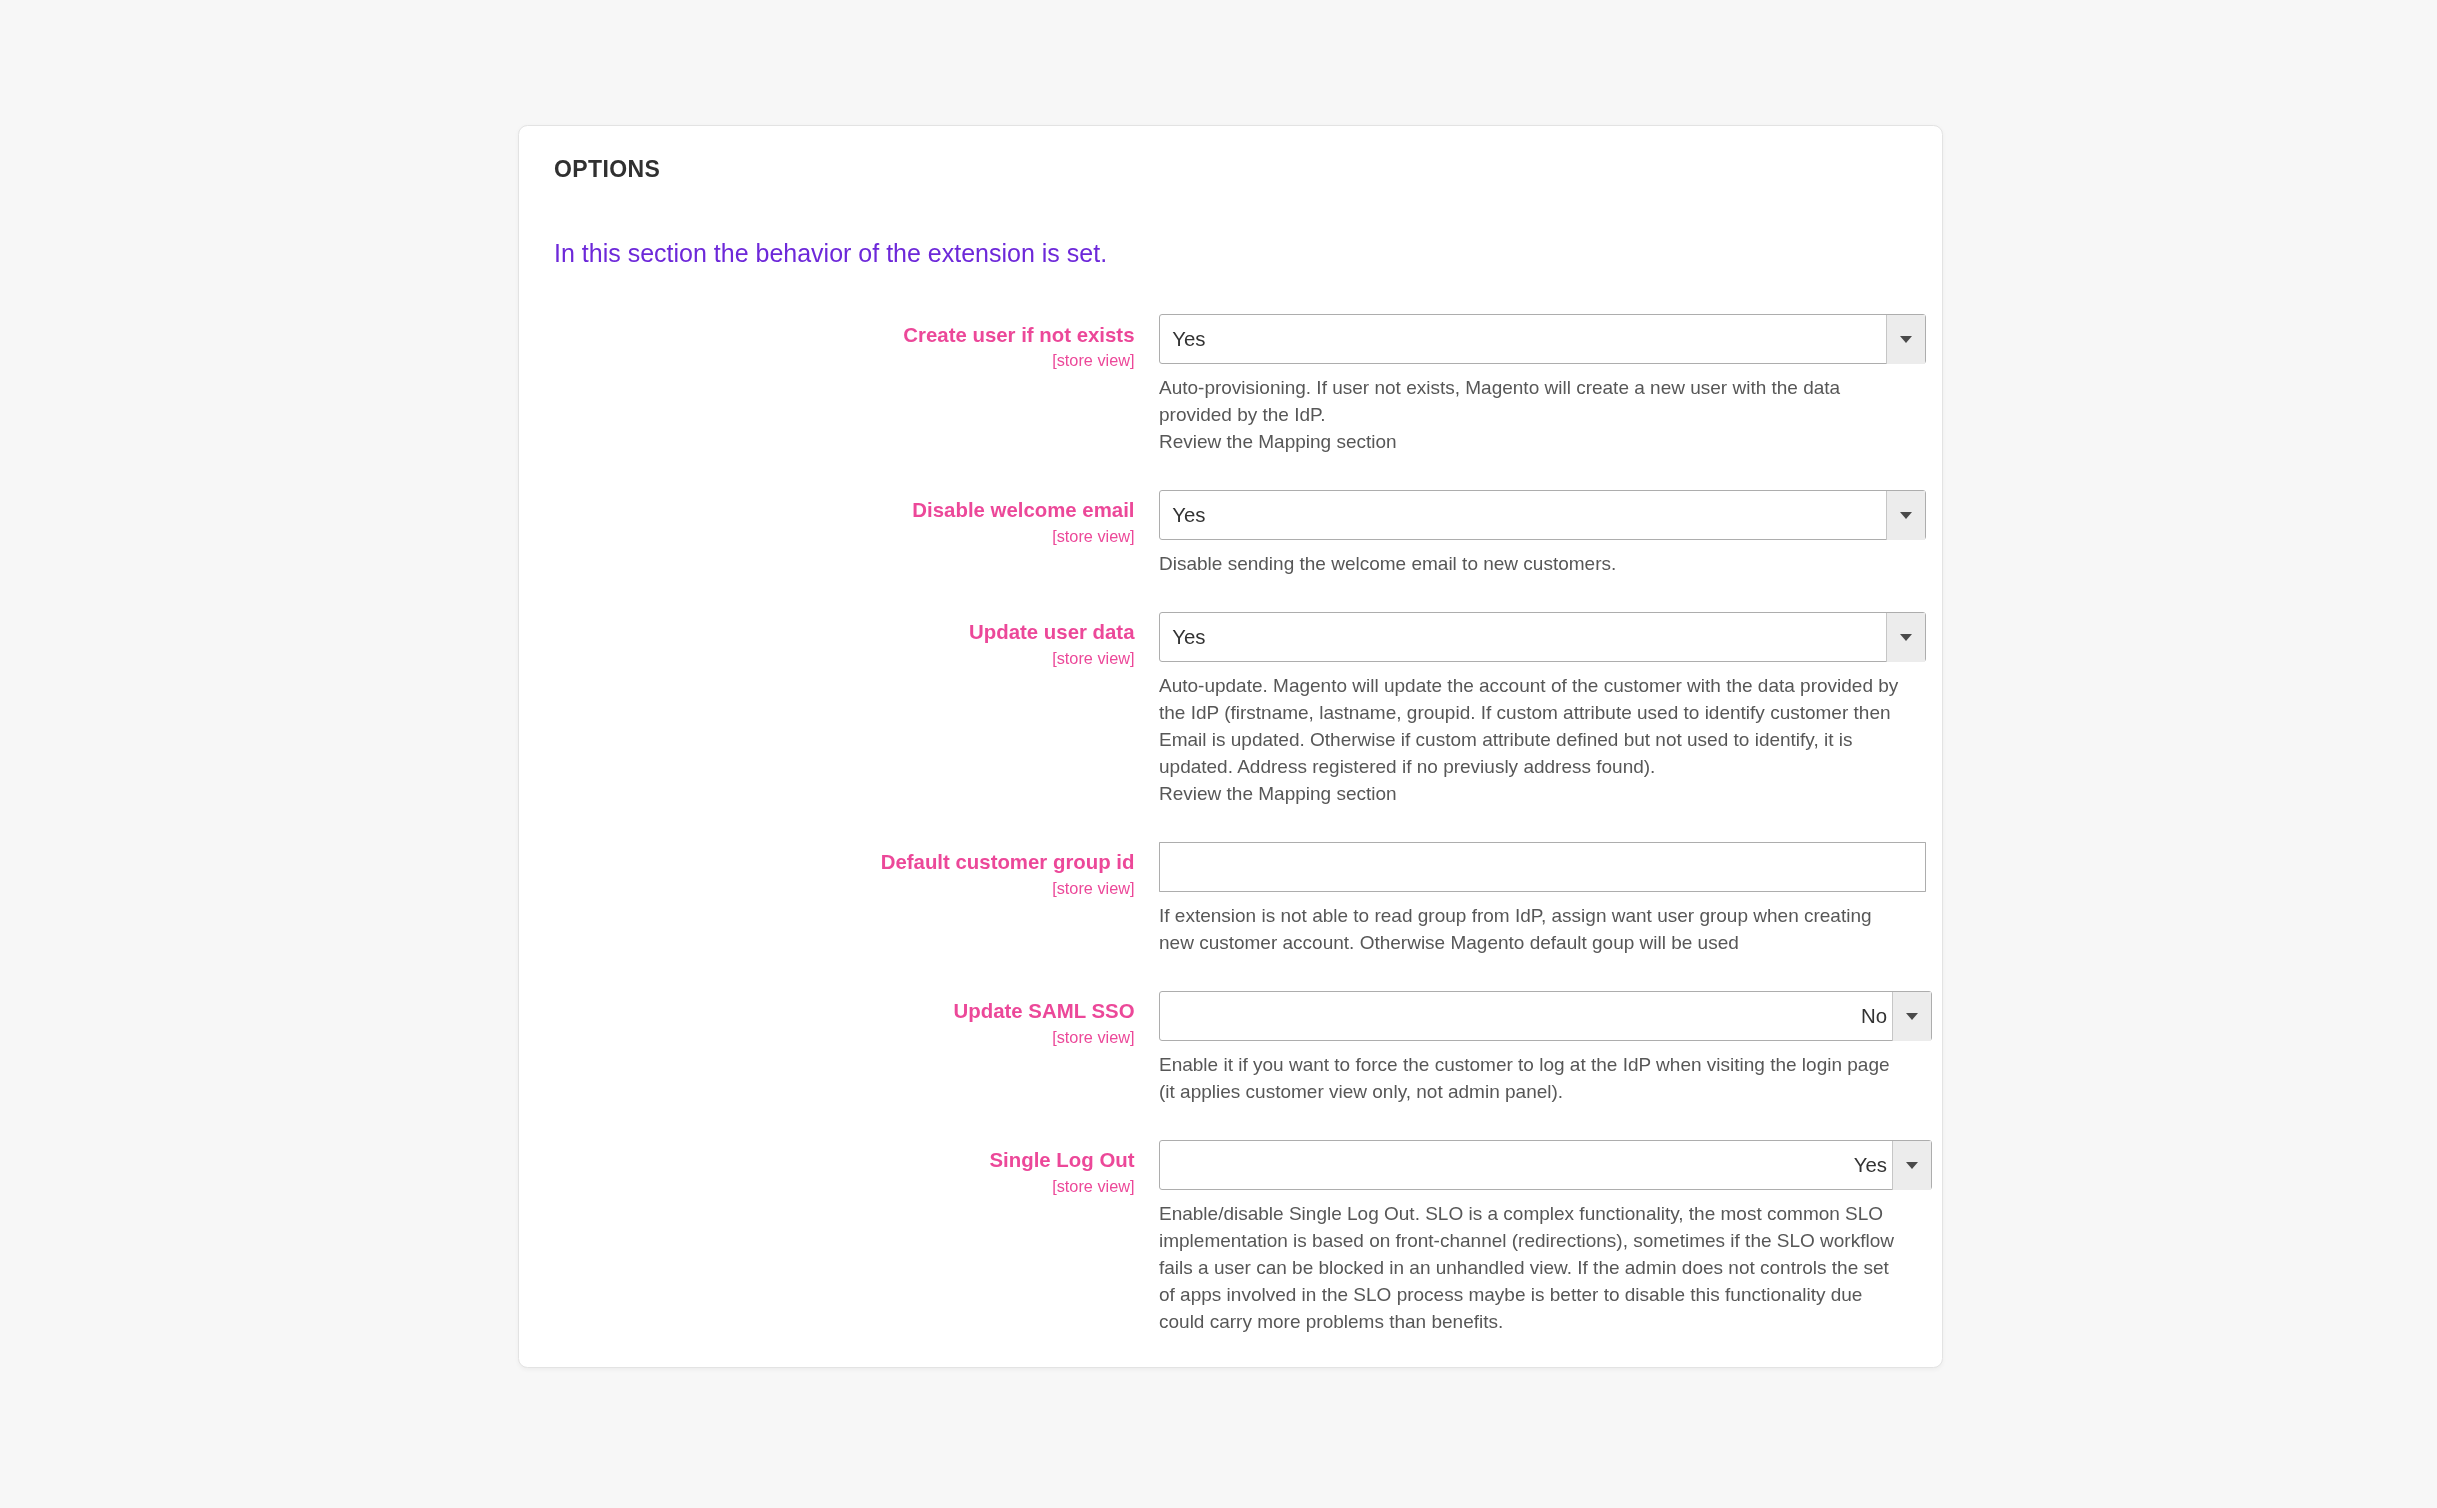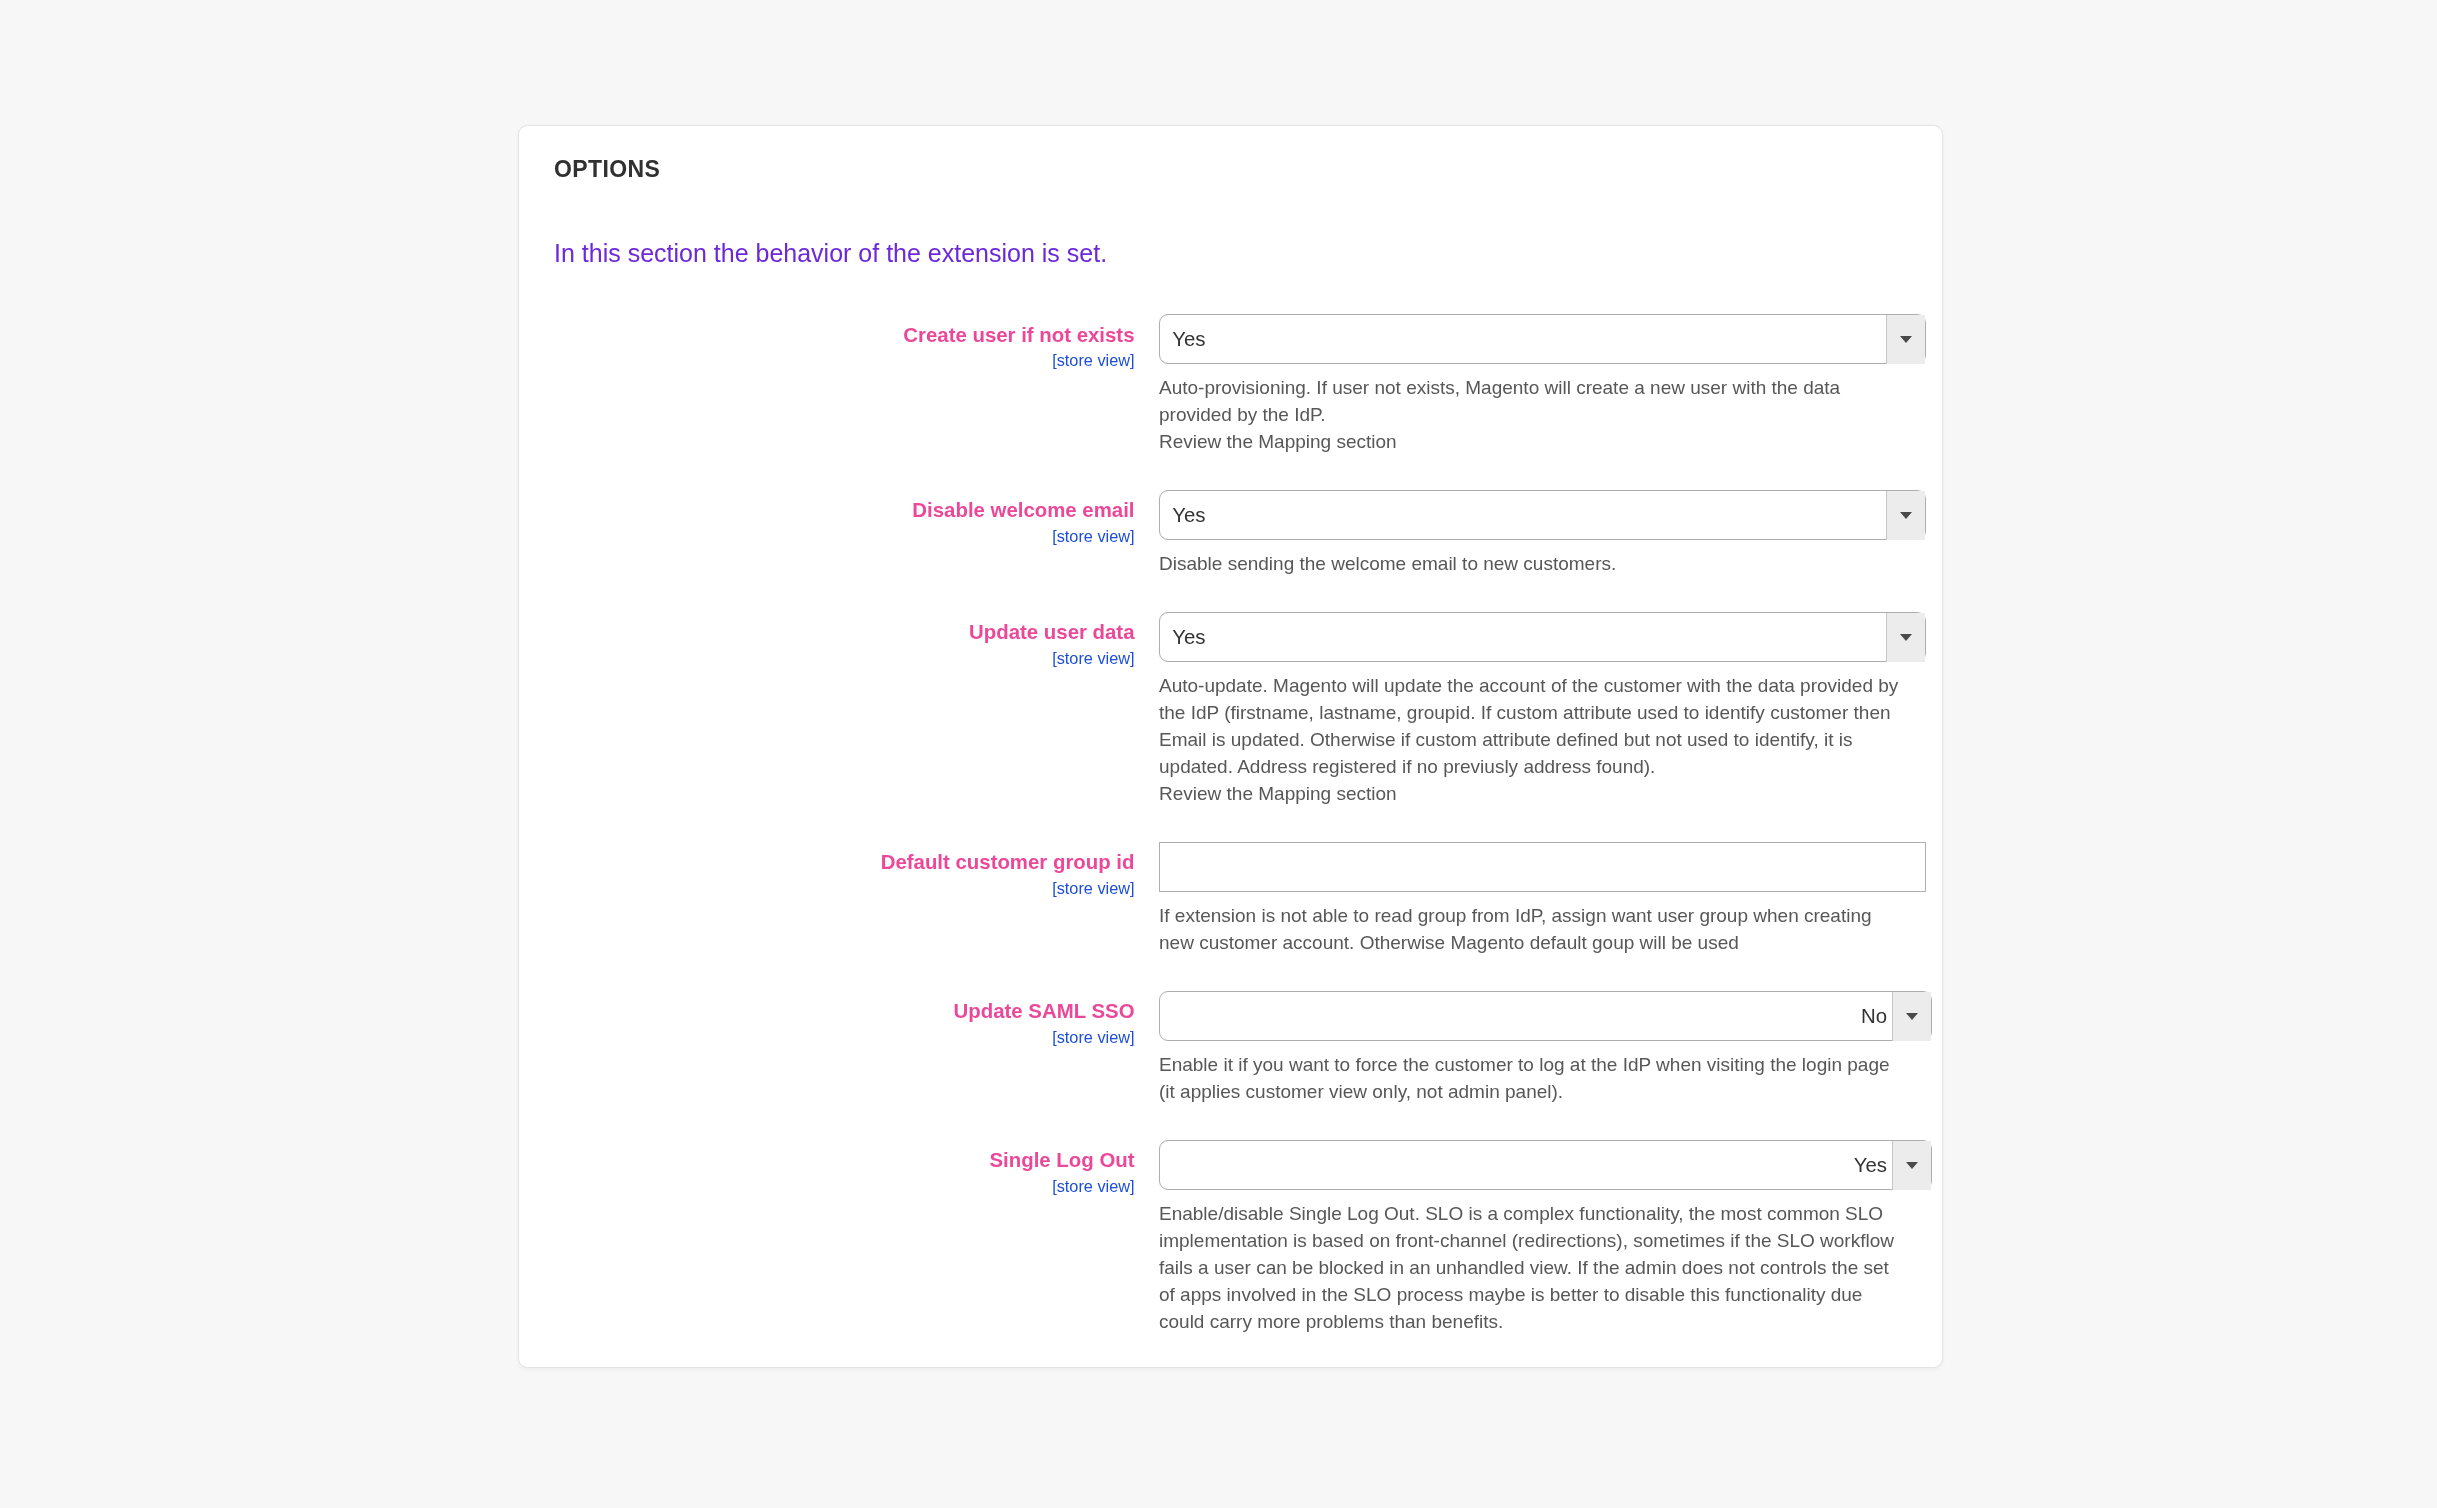--- a/index.html
+++ b/index.html
@@ -79,40 +79,40 @@
     line-height: 1.18;
     font-weight: 700;
     color: #ec4899;
     white-space: nowrap;
   }
 
   .field-scope {
     display: block;
     font-size: 16.3px;
     line-height: 1.35;
-    color: #1d4ed8;
+    color: #ec4899;
     font-weight: 400;
     margin-top: 2.7px;
   }
 
   .field-control-col {
     flex: 1 1 auto;
     min-width: 0;
   }
 
   
   .select-wrap {
     position: relative;
     display: block;
     width: 767px;
     height: 50px;
     box-sizing: border-box;
     border: 0.7px solid #adadad;
     background: #ffffff;
-    border-radius: 9px;
+    border-radius: 3px;
   }
   .select-wrap.wide { width: 773px; text-align: right; }
 
   .select-value {
     position: absolute;
     left: 12.2px;
     top: 0;
     right: 44px;
     height: 49px;
     line-height: 49px;

